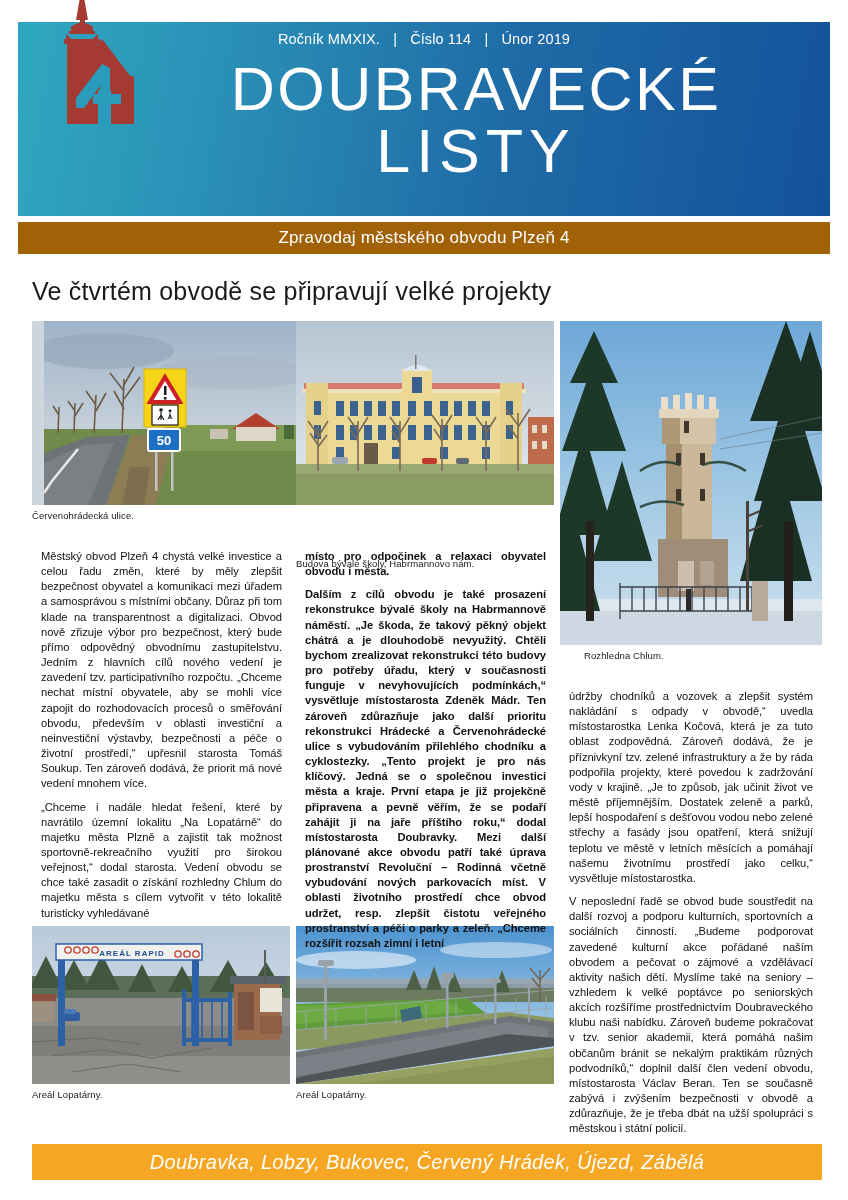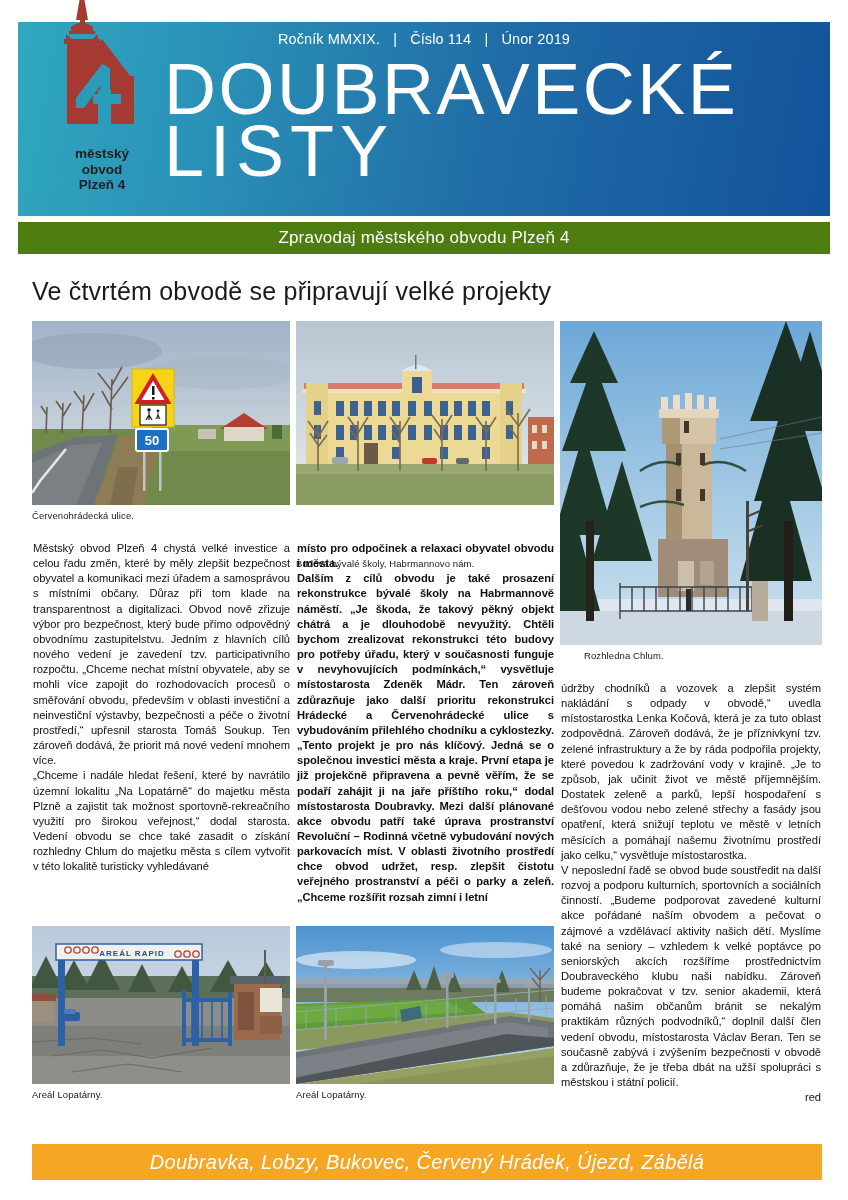--- a/index.html
+++ b/index.html
@@ -38,25 +38,26 @@
     white-space: nowrap;
   }
   .masthead-issue span.sep {
     display: inline-block;
     padding: 0 9px;
     font-weight: 400;
   }
   .masthead-issue .piece { display: inline-block; }
   .masthead-title {
     position: absolute;
-    left: 146px;
+    left: 138px;
     top: 36px;
     width: 640px;
+    text-align: center;
     color: #ffffff;
-    font-size: 72px;
+    font-size: 61px;
     line-height: 62px;
     font-weight: 400;
     letter-spacing: 2.5px;
   }
   .masthead-title .line2 { letter-spacing: 6px; }
 
   
   .logo-wrap {
     position: absolute;
     left: 36px;
@@ -77,21 +78,21 @@
     font-weight: 700;
   }
 
   
   .subtitle-bar {
     position: absolute;
     left: 18px;
     top: 222px;
     width: 812px;
     height: 32px;
-    background: #4d7c0f;
+    background: #a16207;
     display: flex;
     align-items: center;
     justify-content: center;
   }
   .subtitle-bar .txt {
     color: #ffffff;
     font-size: 17px;
     letter-spacing: 0.2px;
   }
 
@@ -115,41 +116,41 @@
   }
   .photo svg { display: block; }
   .caption {
     position: absolute;
     font-size: 9.5px;
     color: #1a1a1a;
     letter-spacing: 0.1px;
     white-space: nowrap;
   }
 
-  .ph1 { left: 32px;  top: 321px; width: 258px; height: 184px; }
+  .ph1 { left: 32px;  top: 321px; width: 258px; height: 184px; padding-left: 12px; }
   .cap1{ left: 32px;  top: 510px; }
   .ph2 { left: 296px; top: 321px; width: 258px; height: 184px; }
   .cap2{ left: 296px; top: 510px; margin-top: 48px; }
   .ph3 { left: 560px; top: 321px; width: 262px; height: 324px; }
   .cap3{ left: 560px; top: 650px; margin-left: 24px; }
   .ph4 { left: 32px;  top: 926px; width: 258px; height: 158px; }
   .cap4{ left: 32px;  top: 1089px; }
   .ph5 { left: 296px; top: 926px; width: 258px; height: 158px; }
   .cap5{ left: 296px; top: 1089px; }
 
   
   .col {
     position: absolute;
     font-size: 11.2px;
     line-height: 15.15px;
     text-align: justify;
     color: #111111;
     letter-spacing: -0.05px;
   }
-  .col p { margin: 0; }
+  .col p { margin: 8px; }
   .col-1 { left: 33px;  top: 541px; width: 257px; }
   .col-2 { left: 297px; top: 541px; width: 257px; font-weight: bold; }
   .col-3 { left: 561px; top: 681px; width: 260px; }
   .sig { text-align: right; }
 
   
   .footer-bar {
     position: absolute;
     left: 32px;
     top: 1144px;
@@ -201,25 +202,20 @@
 
     <polygon points="66,53 98,95 34,95" fill="#a53a32"></polygon>
     <rect x="34" y="90" width="64" height="48" fill="#a53a32"></rect>
 
     <g fill="#2a9cbb">
       <polygon points="74,82 74,122 64,122 64,100 48,122 40,122 40,112 66,78"></polygon>
       <rect x="57" y="108" width="28" height="10"></rect>
       <rect x="62" y="104" width="13" height="35"></rect>
     </g>
   </svg>
-  <div class="logo-text">
-    <div>městský</div>
-    <div>obvod</div>
-    <div>Plzeň 4</div>
-  </div>
 </div>
 
 <div class="subtitle-bar">
   <span class="txt">Zpravodaj městského obvodu Plzeň 4</span>
 </div>
 
 <div class="headline">Ve čtvrtém obvodě se připravují velké projekty</div>
 
 <div class="photo ph1">
   <svg width="258" height="184" viewBox="0 0 258 184">

